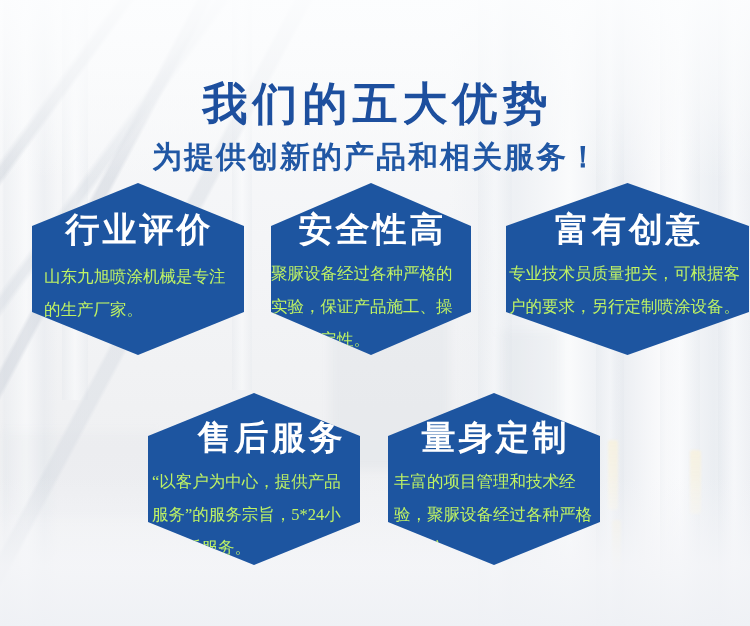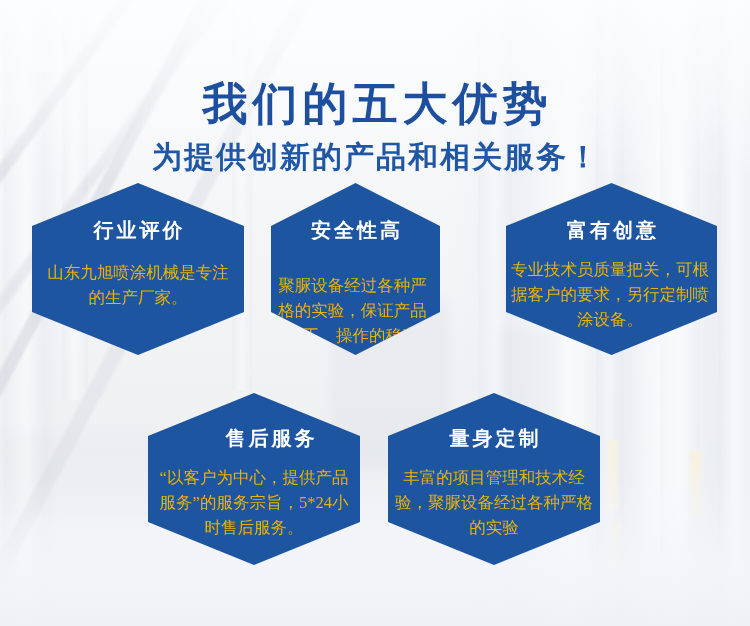--- a/index.html
+++ b/index.html
@@ -129,40 +129,40 @@
     background: #1d55a0;
     -webkit-clip-path: polygon(50% 0%, 100% 25%, 100% 75%, 50% 100%, 0% 75%, 0% 25%);
     clip-path: polygon(50% 0%, 100% 25%, 100% 75%, 50% 100%, 0% 75%, 0% 25%);
     z-index: 4;
     box-sizing: border-box;
     display: flex;
     flex-direction: column;
     align-items: center;
   }
   .hex-head {
-    font-size: 20px;
+    font-size: 34px;
     line-height: 36px;
     font-weight: bold;
     color: #ffffff;
     letter-spacing: 3px;
     text-indent: 3px;
     white-space: nowrap;
   }
   .hex-body {
     font-size: 16.5px;
-    line-height: 25px;
-    color: #eab308;
-    text-align: center;
+    line-height: 33px;
+    color: #bef264;
+    text-align: left;
     letter-spacing: 0px;
     padding: 0 12px;
   }
   
   #hex-1 { left: 32px;  top: 183px; width: 212px; height: 172px; }
-  #hex-2 { left: 271px; top: 183px; width: 169px; height: 172px; gap: 16px; }
-  #hex-3 { left: 506px; top: 183px; width: 211px; height: 172px; }
+  #hex-2 { left: 271px; top: 183px; width: 200px; height: 172px; }
+  #hex-3 { left: 506px; top: 183px; width: 243px; height: 172px; }
   
   #hex-4 { left: 148px; top: 393px; width: 212px; height: 172px; }
   #hex-5 { left: 388px; top: 393px; width: 212px; height: 172px; }
 
   #hex-1 .hex-head { padding-top: 29px; }
   #hex-1 .hex-body { padding-top: 12px; }
   #hex-2 .hex-head { padding-top: 29px; }
   #hex-2 .hex-body { padding-top: 9px; padding-left: 0; padding-right: 6px; }
   #hex-3 .hex-head { padding-top: 29px; }
   #hex-3 .hex-body { padding-top: 9px; padding-left: 3px; padding-right: 6px; }

